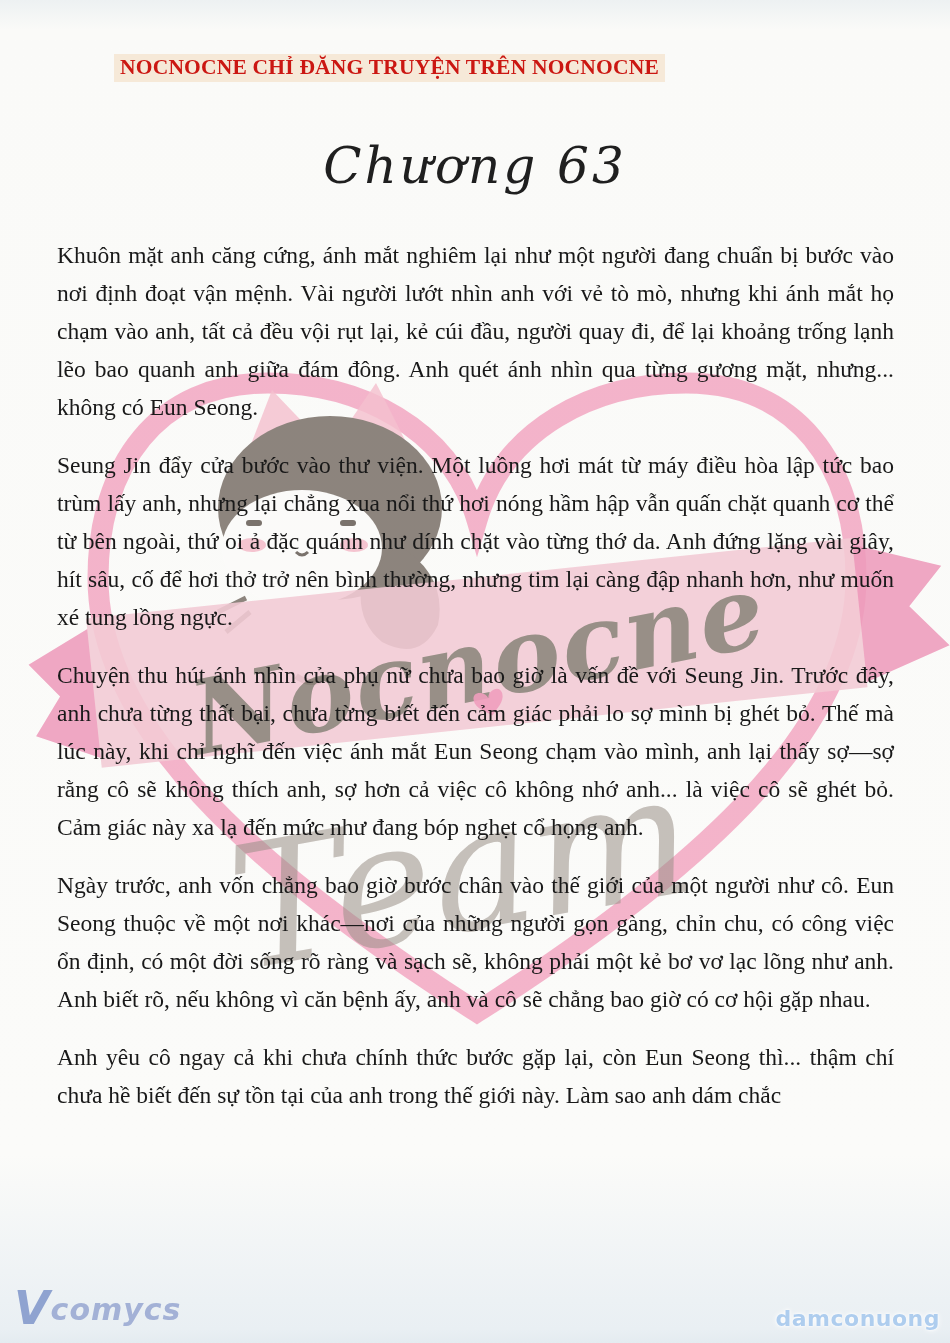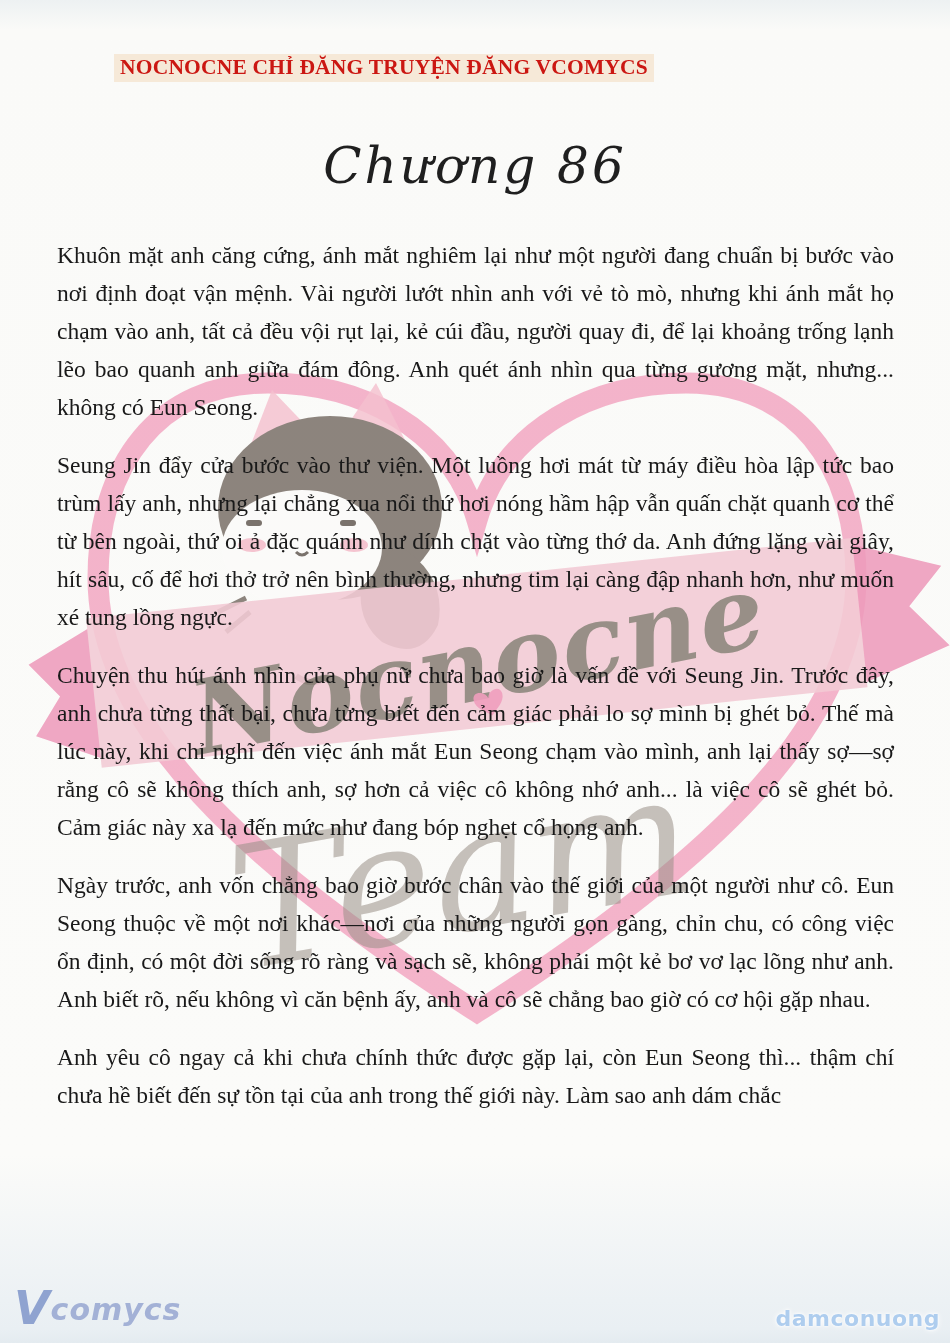--- a/index.html
+++ b/index.html
@@ -106,31 +106,31 @@
     </g>
 
     <text x="465" y="930" text-anchor="middle" font-family="DejaVu Serif, serif" font-style="italic" font-size="170" fill="#9a9088" opacity="0.55" transform="rotate(-10 465 890)">Team</text>
 
     <path transform="translate(487 693) rotate(-14) scale(2.1)" d="M0,3 C0,-1 -7,-3 -7,2 C-7,6 -3,8 0,11 C3,8 7,6 7,2 C7,-3 0,-1 0,3 Z" fill="#ef9dbd" opacity="0.9"></path>
   </svg>
 
   <div class="content">
 
     <div>
-      <span class="header-notice">NOCNOCNE CHỈ ĐĂNG TRUYỆN ĐĂNG VCOMYCS</span>
+      <span class="header-notice">NOCNOCNE CHỈ ĐĂNG TRUYỆN TRÊN NOCNOCNE</span>
     </div>
 
-    <div class="chapter-title">Chương 86</div>
+    <div class="chapter-title">Chương 63</div>
 
     <div class="page-body">
       <p>Khuôn mặt anh căng cứng, ánh mắt nghiêm lại như một người đang chuẩn bị bước vào nơi định đoạt vận mệnh. Vài người lướt nhìn anh với vẻ tò mò, nhưng khi ánh mắt họ chạm vào anh, tất cả đều vội rụt lại, kẻ cúi đầu, người quay đi, để lại khoảng trống lạnh lẽo bao quanh anh giữa đám đông. Anh quét ánh nhìn qua từng gương mặt, nhưng... không có Eun Seong.</p>
       <p>Seung Jin đẩy cửa bước vào thư viện. Một luồng hơi mát từ máy điều hòa lập tức bao trùm lấy anh, nhưng lại chẳng xua nổi thứ hơi nóng hầm hập vẫn quấn chặt quanh cơ thể từ bên ngoài, thứ oi ả đặc quánh như dính chặt vào từng thớ da. Anh đứng lặng vài giây, hít sâu, cố để hơi thở trở nên bình thường, nhưng tim lại càng đập nhanh hơn, như muốn xé tung lồng ngực.</p>
       <p>Chuyện thu hút ánh nhìn của phụ nữ chưa bao giờ là vấn đề với Seung Jin. Trước đây, anh chưa từng thất bại, chưa từng biết đến cảm giác phải lo sợ mình bị ghét bỏ. Thế mà lúc này, khi chỉ nghĩ đến việc ánh mắt Eun Seong chạm vào mình, anh lại thấy sợ—sợ rằng cô sẽ không thích anh, sợ hơn cả việc cô không nhớ anh... là việc cô sẽ ghét bỏ. Cảm giác này xa lạ đến mức như đang bóp nghẹt cổ họng anh.</p>
       <p>Ngày trước, anh vốn chẳng bao giờ bước chân vào thế giới của một người như cô. Eun Seong thuộc về một nơi khác—nơi của những người gọn gàng, chỉn chu, có công việc ổn định, có một đời sống rõ ràng và sạch sẽ, không phải một kẻ bơ vơ lạc lõng như anh. Anh biết rõ, nếu không vì căn bệnh ấy, anh và cô sẽ chẳng bao giờ có cơ hội gặp nhau.</p>
-      <p>Anh yêu cô ngay cả khi chưa chính thức được gặp lại, còn Eun Seong thì... thậm chí chưa hề biết đến sự tồn tại của anh trong thế giới này. Làm sao anh dám chắc</p>
+      <p>Anh yêu cô ngay cả khi chưa chính thức bước gặp lại, còn Eun Seong thì... thậm chí chưa hề biết đến sự tồn tại của anh trong thế giới này. Làm sao anh dám chắc</p>
     </div>
   </div>
 
   <div class="logo-vcomycs">
     <span class="logo-v">V</span><span>comycs</span>
   </div>
 
   <div class="credit-right">damconuong</div>
 
 </div>

